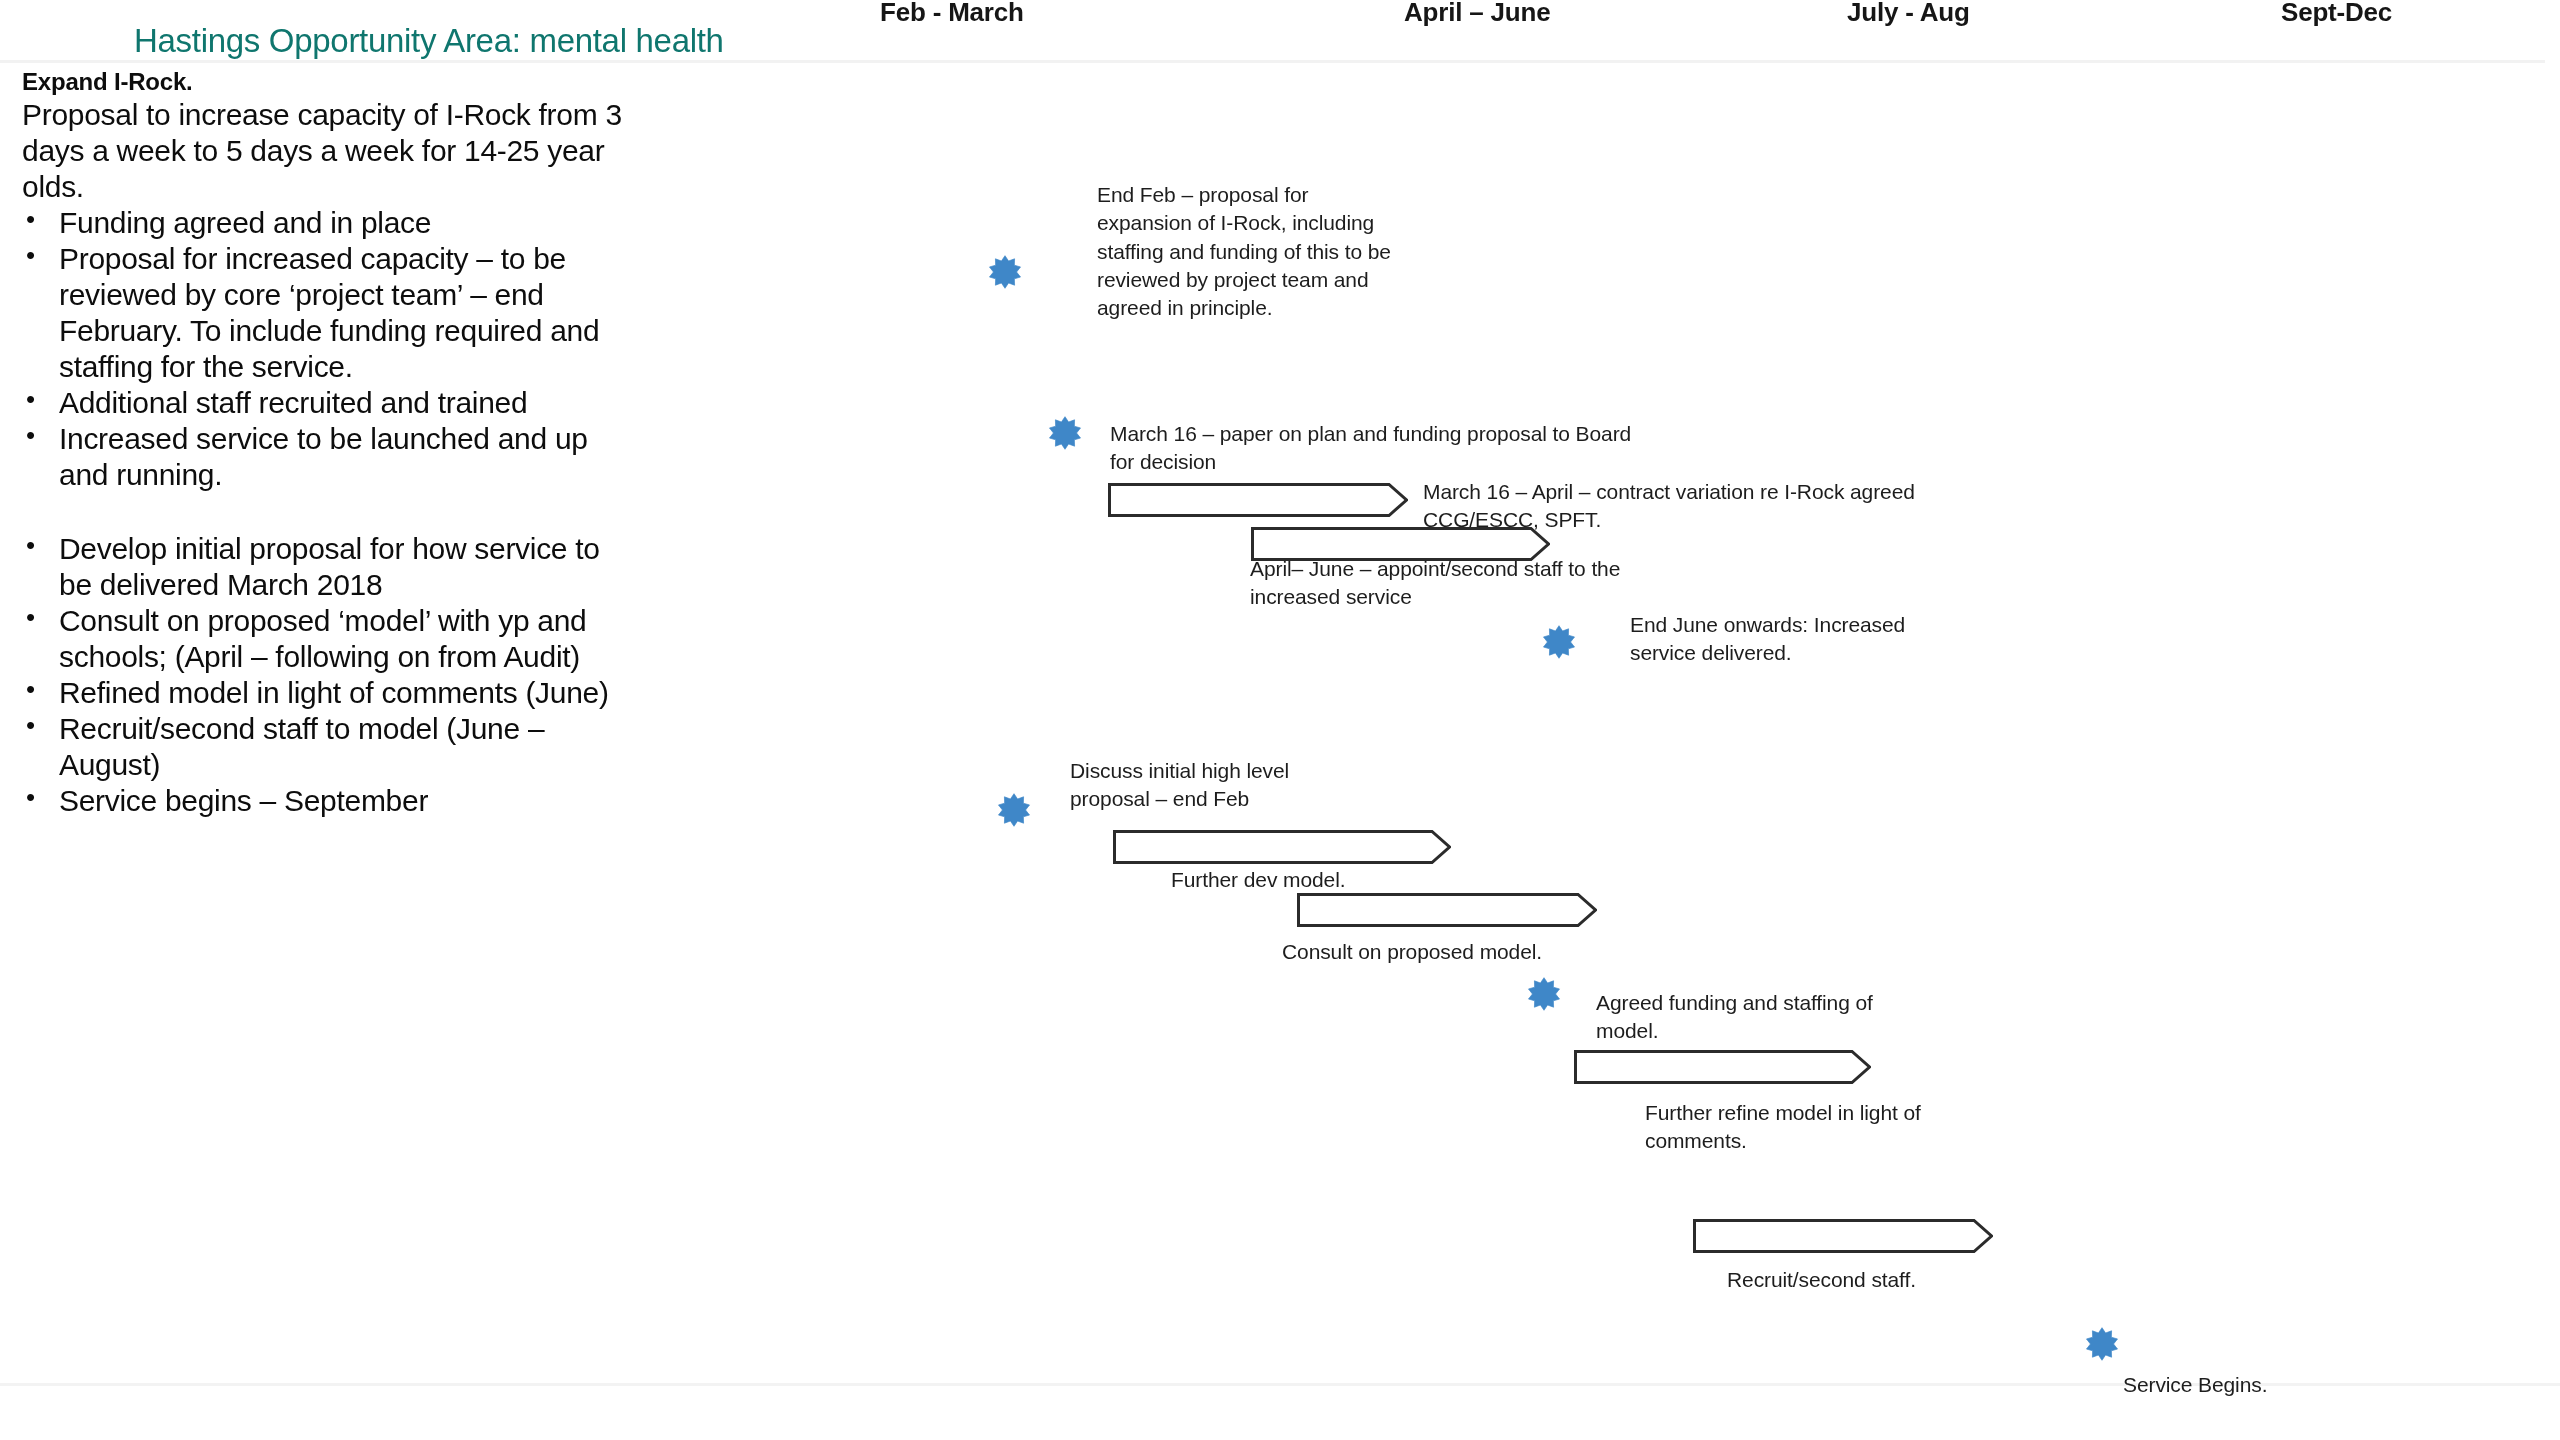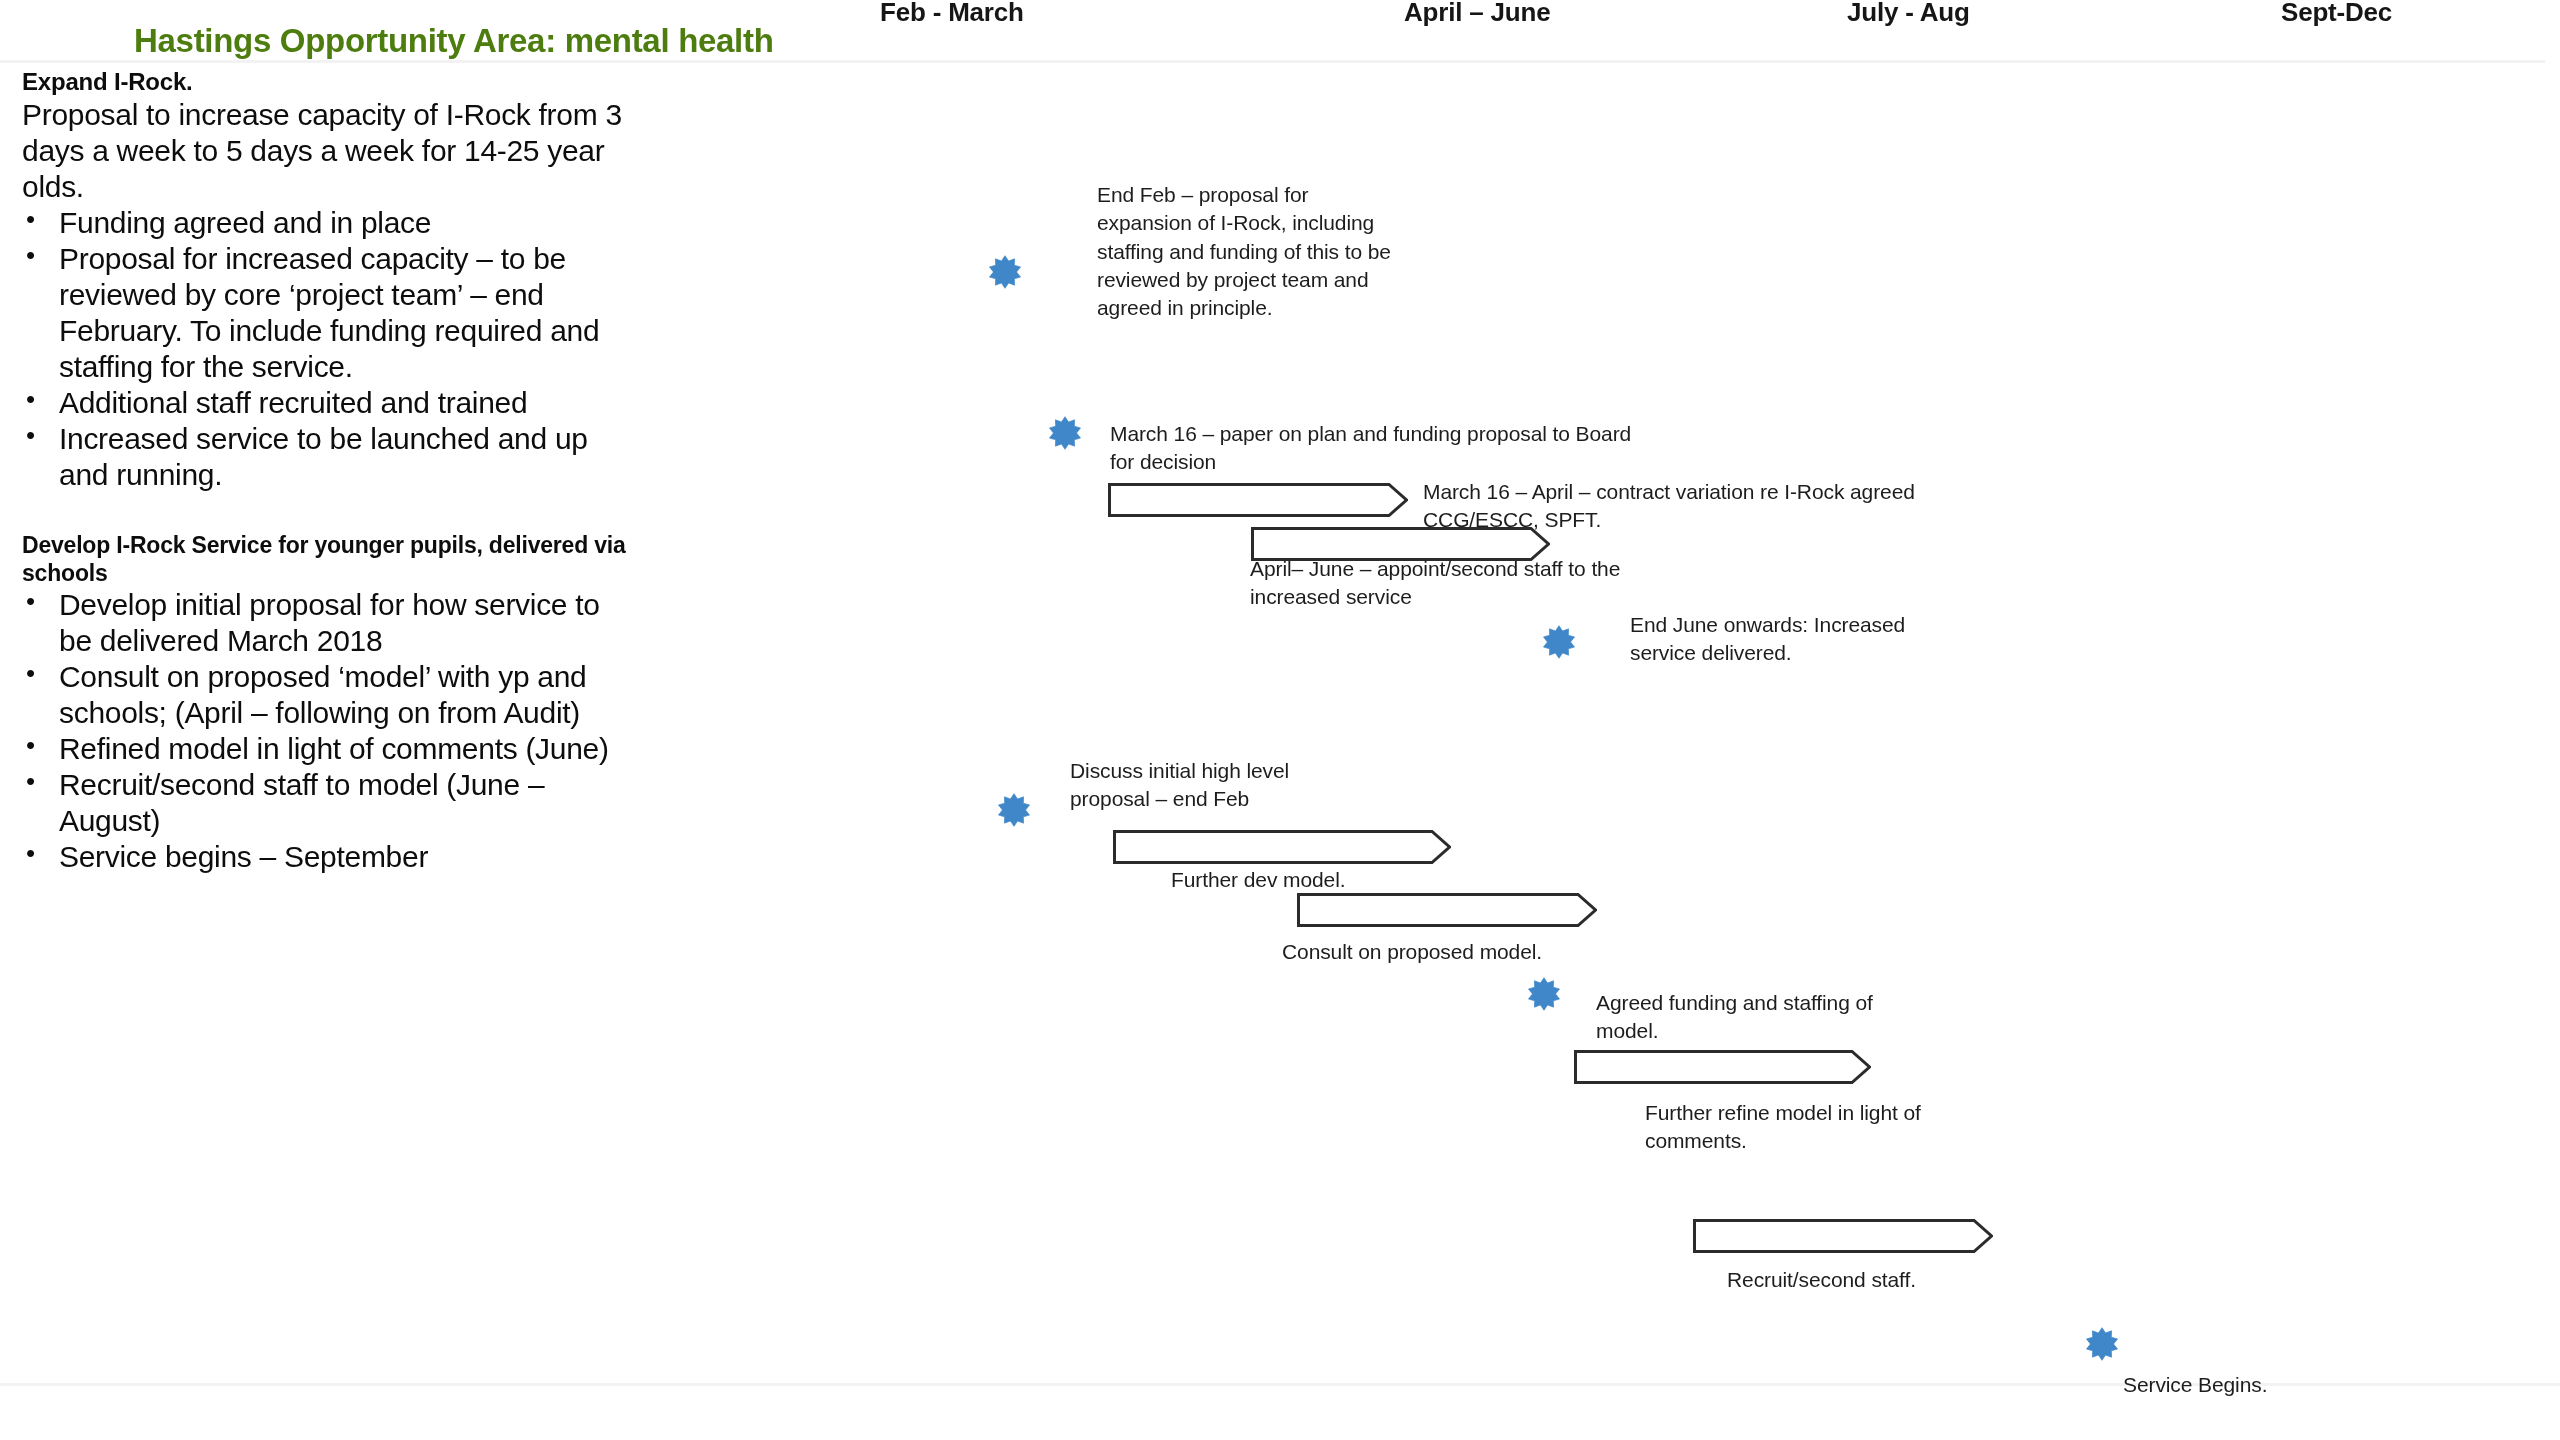--- a/index.html
+++ b/index.html
@@ -57,22 +57,22 @@
     color: #161616;
     white-space: nowrap;
     letter-spacing: -0.2px;
   }
 
   #slide-title {
     position: absolute;
     left: 134px;
     top: 22px;
     font-size: 33px;
-    font-weight: bold;
-    color: #4d7c0f;
+    font-weight: normal;
+    color: #0f766e;
     white-space: nowrap;
     letter-spacing: -0.3px;
   }
 
   
   #left-col {
     position: absolute;
     left: 22px;
     top: 68px;
     width: 612px;
@@ -174,21 +174,20 @@
       <div class="blk-para">Proposal to increase capacity of I-Rock from 3 days a week to 5 days a week for 14-25 year olds.</div>
       <ul class="blk-list">
         <li>Funding agreed and in place</li>
         <li>Proposal for increased capacity – to be reviewed by core ‘project team’ – end February. To include funding required and staffing for the service.</li>
         <li>Additional staff recruited and trained</li>
         <li>Increased service to be launched and up and running.</li>
       </ul>
     </div>
 
     <div class="blk" id="block-2">
-      <div class="blk-heading">Develop I-Rock Service for younger pupils, delivered via schools</div>
       <ul class="blk-list">
         <li>Develop initial proposal for how service to be delivered March 2018</li>
         <li>Consult on proposed ‘model’ with yp and schools; (April – following on from Audit)</li>
         <li>Refined model in light of comments (June)</li>
         <li>Recruit/second staff to model (June – August)</li>
         <li>Service begins – September</li>
       </ul>
     </div>
 
   </div>

